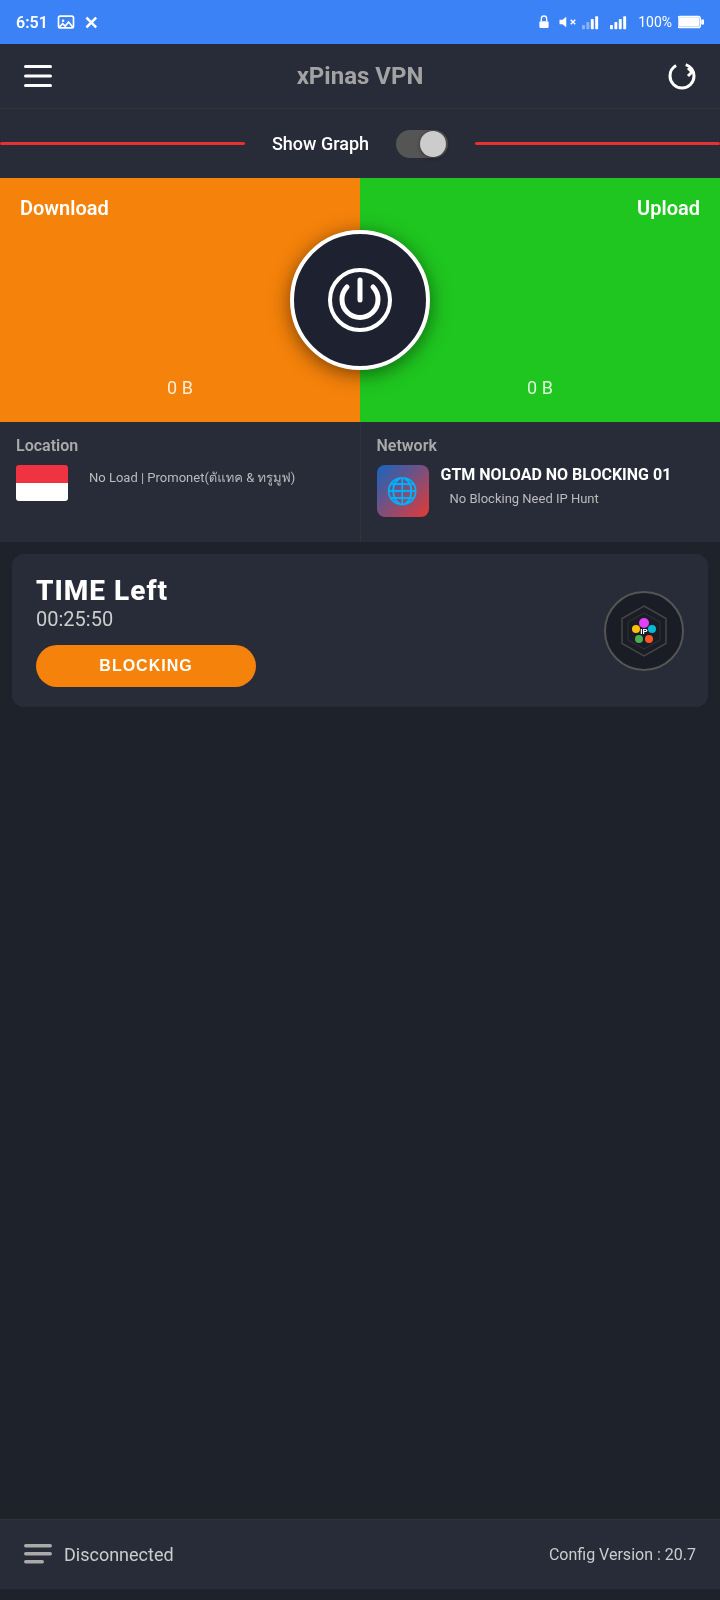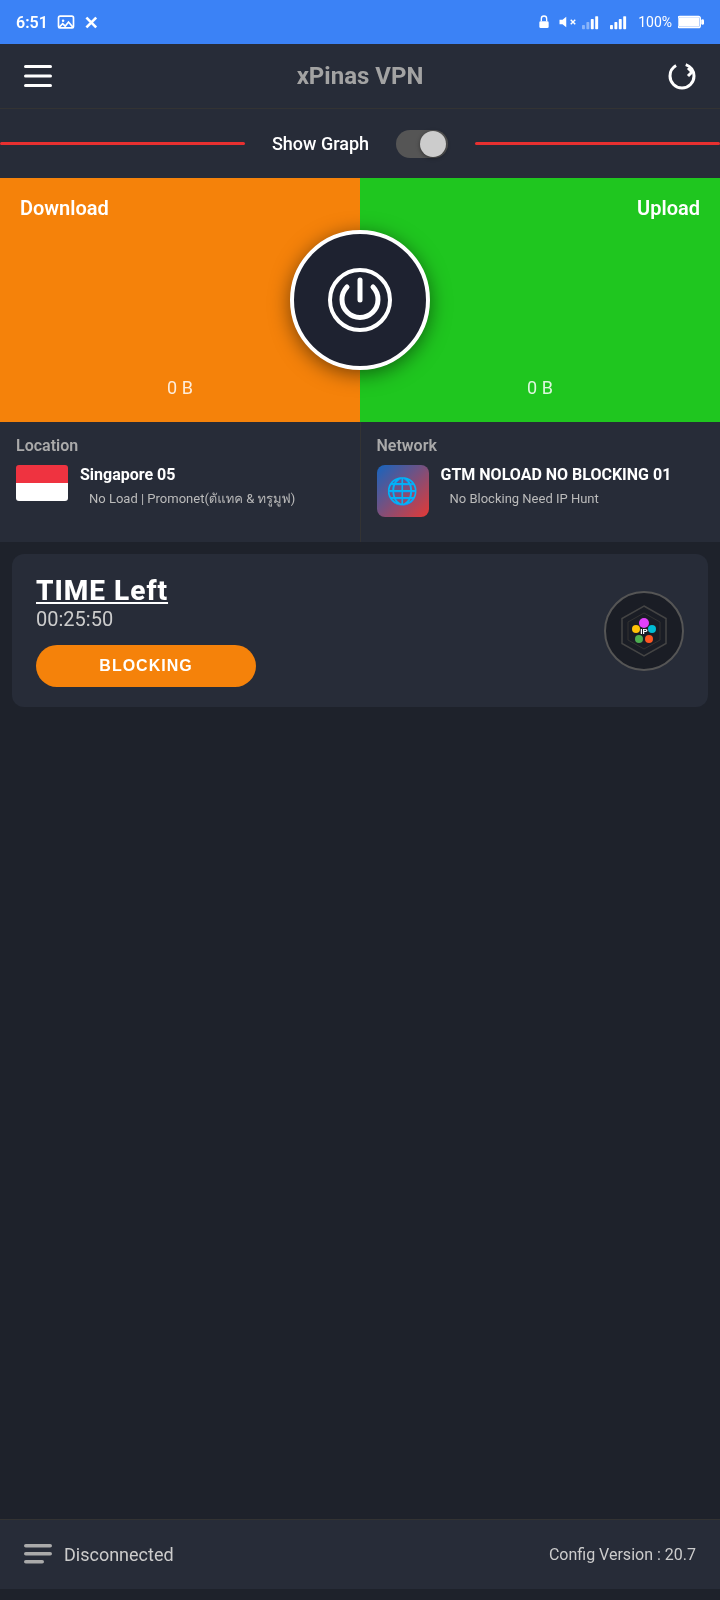--- a/index.html
+++ b/index.html
@@ -223,21 +223,20 @@
       display: flex;
       align-items: center;
       justify-content: space-between;
     }
     .time-left-block {}
     .time-label {
       font-size: 28px;
       font-weight: 800;
       color: #fff;
       letter-spacing: 1px;
-      text-decoration: underline;
     }
     .time-value {
       font-size: 20px;
       color: #ccc;
       margin-bottom: 14px;
     }
     .addtime-btn {
       background: #f5820a;
       color: #fff;
       border: none;
@@ -418,21 +417,20 @@
 <div class="info-row">
 
   <div class="info-card">
     <div class="info-card-title">Location</div>
     <div class="info-card-body">
       <div class="sg-flag">
         <div class="sg-top"></div>
         <div class="sg-bottom"></div>
       </div>
       <div class="info-text-block">
-        <div class="info-main-text">Singapore 05</div>
         <div class="info-sub-text">No Load | Promonet(ตัแทค &amp; ทรูมูฟ)</div>
       </div>
     </div>
   </div>
 
   <div class="info-card">
     <div class="info-card-title">Network</div>
     <div class="info-card-body">
       <div class="globe-badge">🌐</div>
       <div class="info-text-block">

